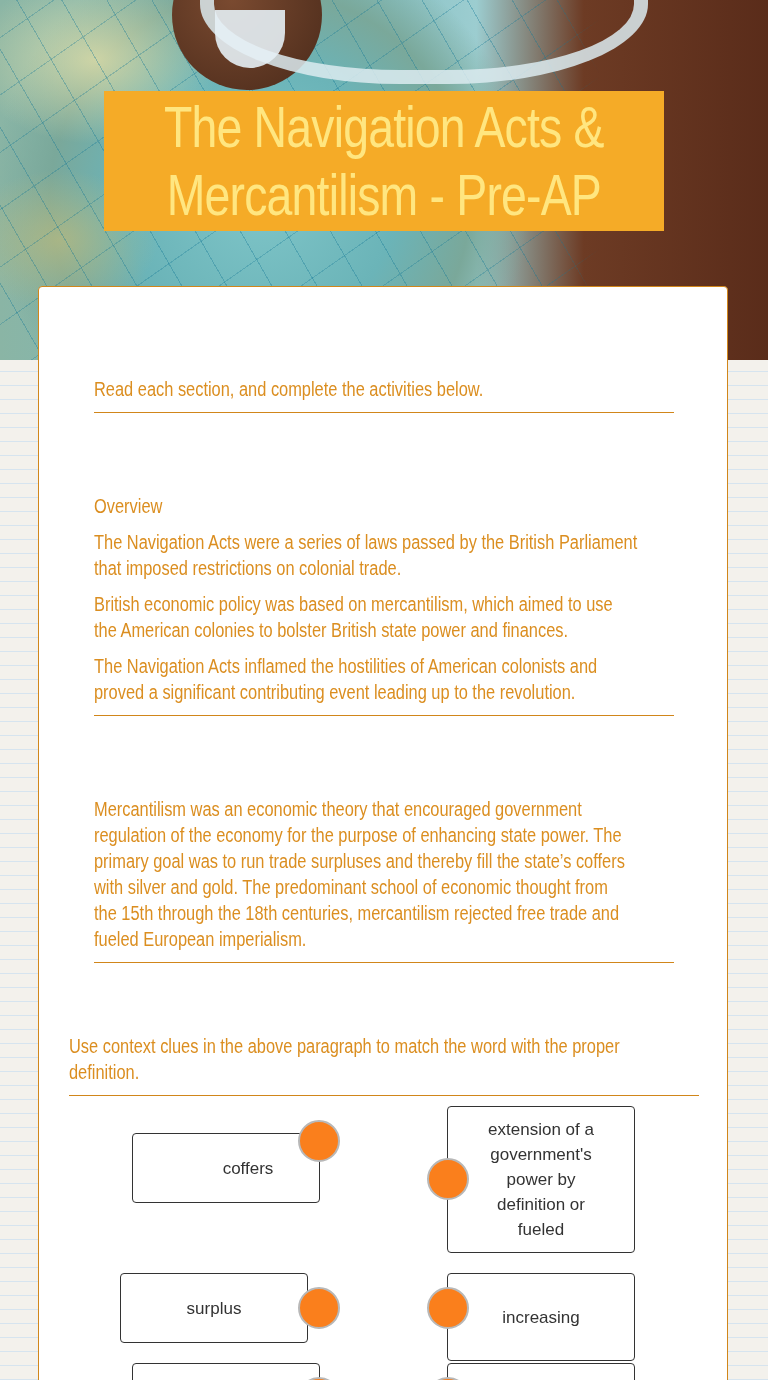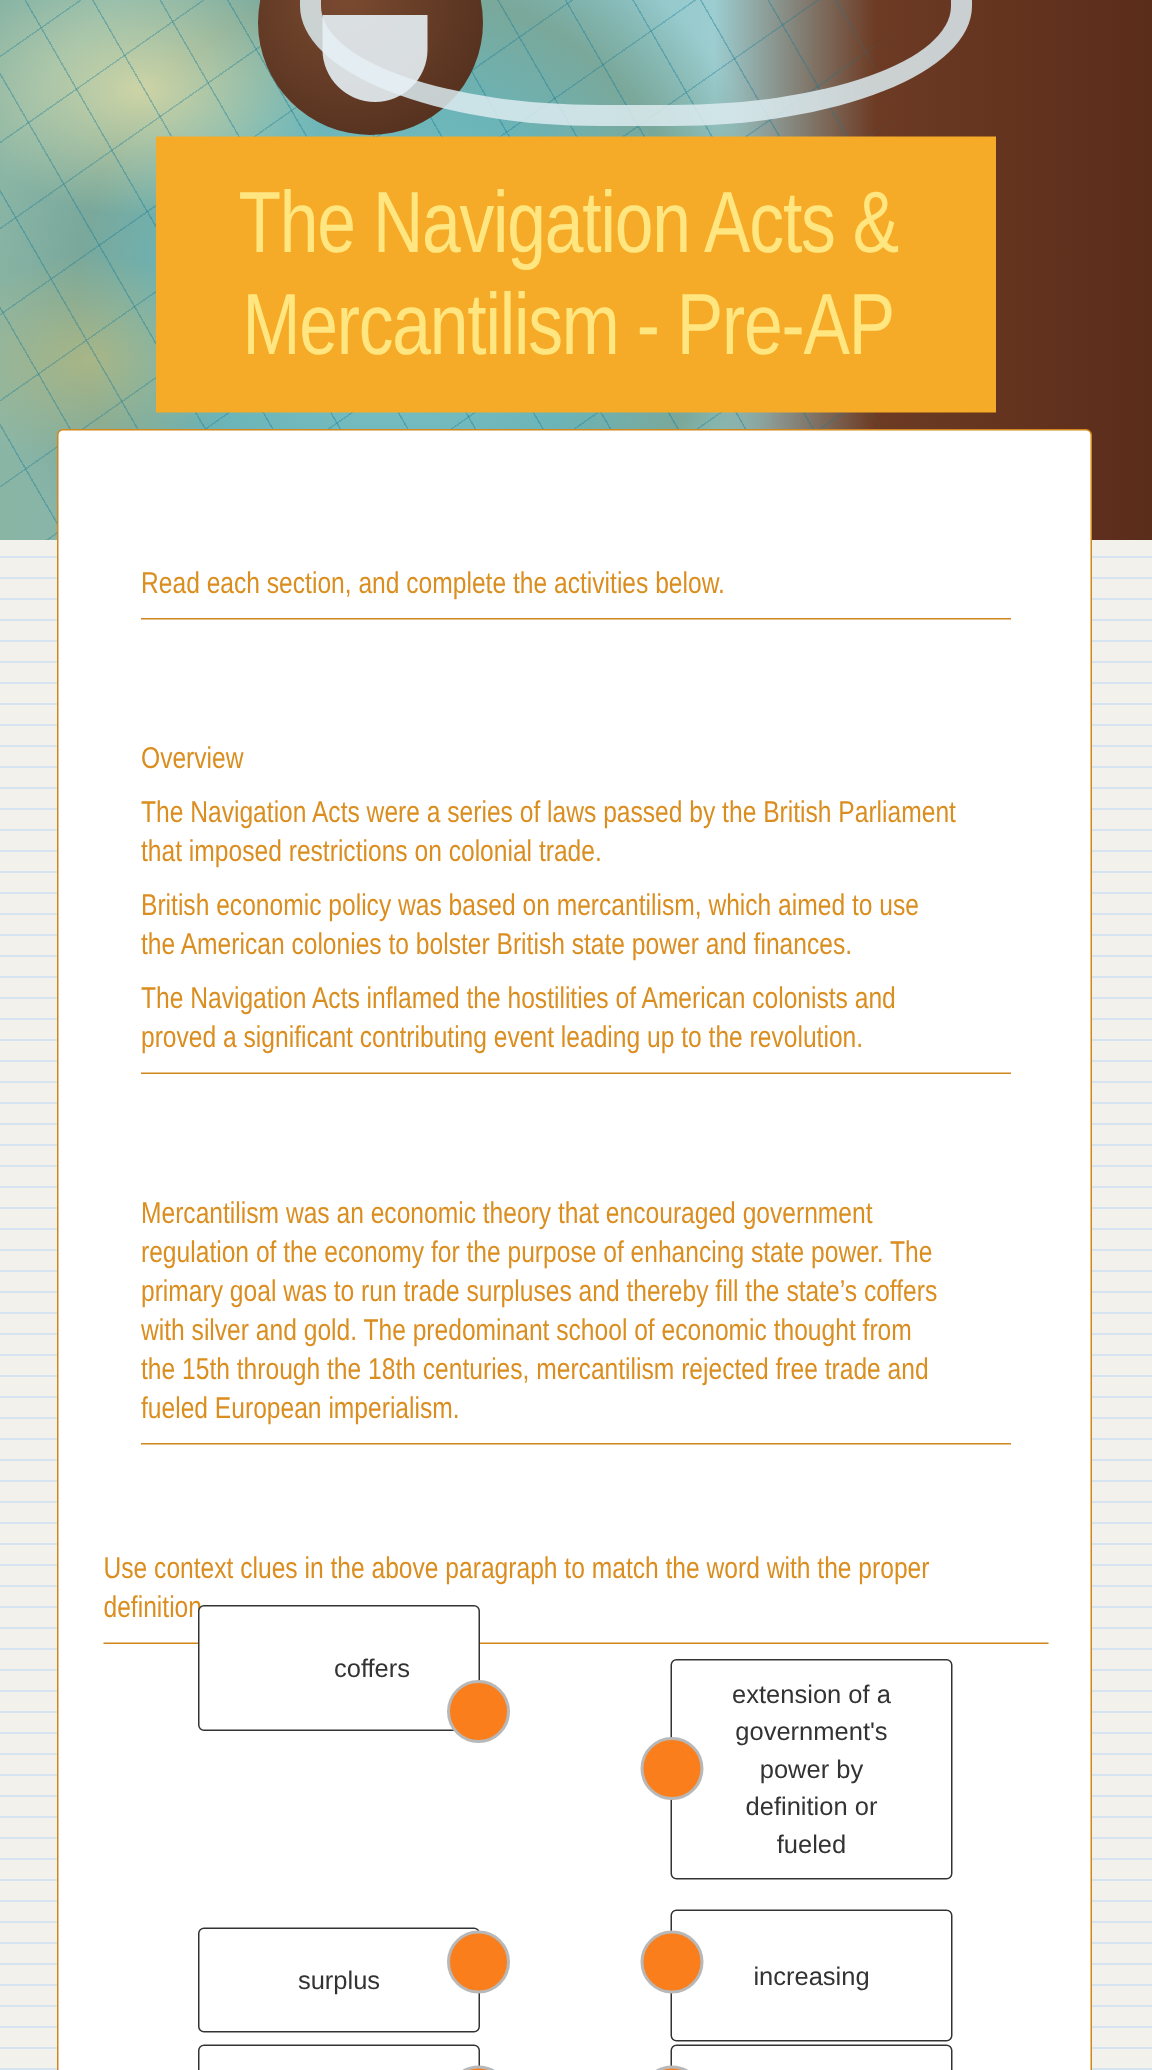--- a/index.html
+++ b/index.html
@@ -32,22 +32,22 @@
   .hero .ring {
     position: absolute; left: 200px; top: -30px; width: 420px; height: 100px;
     border: 14px solid rgba(220,235,240,0.85); border-top: none;
     border-radius: 0 0 200px 200px / 0 0 80px 80px;
   }
   .hero .clip {
     position: absolute; left: 215px; top: 10px; width: 70px; height: 58px; border-radius: 0 0 35px 35px;
     background: rgba(230,240,245,0.9);
   }
   .title-box {
-    position: absolute; left: 104px; top: 91px; width: 560px; height: 184px;
-    background: #f5ab27; display: flex; align-items: center; justify-content: flex-start;
+    position: absolute; left: 104px; top: 91px; width: 560px; height: 140px;
+    background: #f5ab27; display: flex; align-items: center; justify-content: center;
   }
   .title-box h1 {
     margin: 0; font-family: "Liberation Sans", sans-serif; font-weight: normal;
     color: #ffe680; font-size: 58px; line-height: 68px; text-align: center;
     letter-spacing: -1px; transform: scaleX(0.8); white-space: nowrap;
   }
   .card {
     position: absolute; left: 38px; top: 286px; width: 690px; height: 1120px;
     background: #fff; border: 1.5px solid #d1861a; border-radius: 4px; box-sizing: border-box;
   }
@@ -112,37 +112,37 @@
     <span>fueled European imperialism.</span>
   </div>
   <div class="rule" style="left:55px; top:675px; width:580px;"></div>
 
   <div class="txt" style="left:30px; top:746px;">
     <span>Use context clues in the above paragraph to match the word with the proper</span><br>
     <span>definition.</span>
   </div>
   <div class="rule" style="left:30px; top:808px; width:630px;"></div>
 
-  <div class="match-box" style="left:93px; top:783px; height:84px;padding-left:44px;">
+  <div class="match-box" style="left:93px; top:846px; height:70px;padding-left:44px;">
     <span>coffers</span>
   </div>
   <div class="dot" style="left:259px; top:833px;"></div>
 
   <div class="match-box" style="left:408px; top:819px; height:147px;justify-content:center;">
     <span>
       <span>extension of a</span><br>
       <span>government's</span><br>
       <span>power by</span><br>
       <span>definition or</span><br>
       <span>fueled</span>
     </span>
   </div>
   <div class="dot" style="left:388px; top:871px;"></div>
 
-  <div class="match-box" style="left:93px; top:986px; height:70px;margin-top:12px;">
+  <div class="match-box" style="left:81px; top:986px; height:70px;">
     <span>surplus</span>
   </div>
   <div class="dot" style="left:259px; top:1000px;"></div>
 
   <div class="match-box" style="left:408px; top:986px; height:88px;">
     <span>increasing</span>
   </div>
   <div class="dot" style="left:388px; top:1000px;"></div>
 
   <div class="match-box" style="left:93px; top:1076px; height:70px;">

